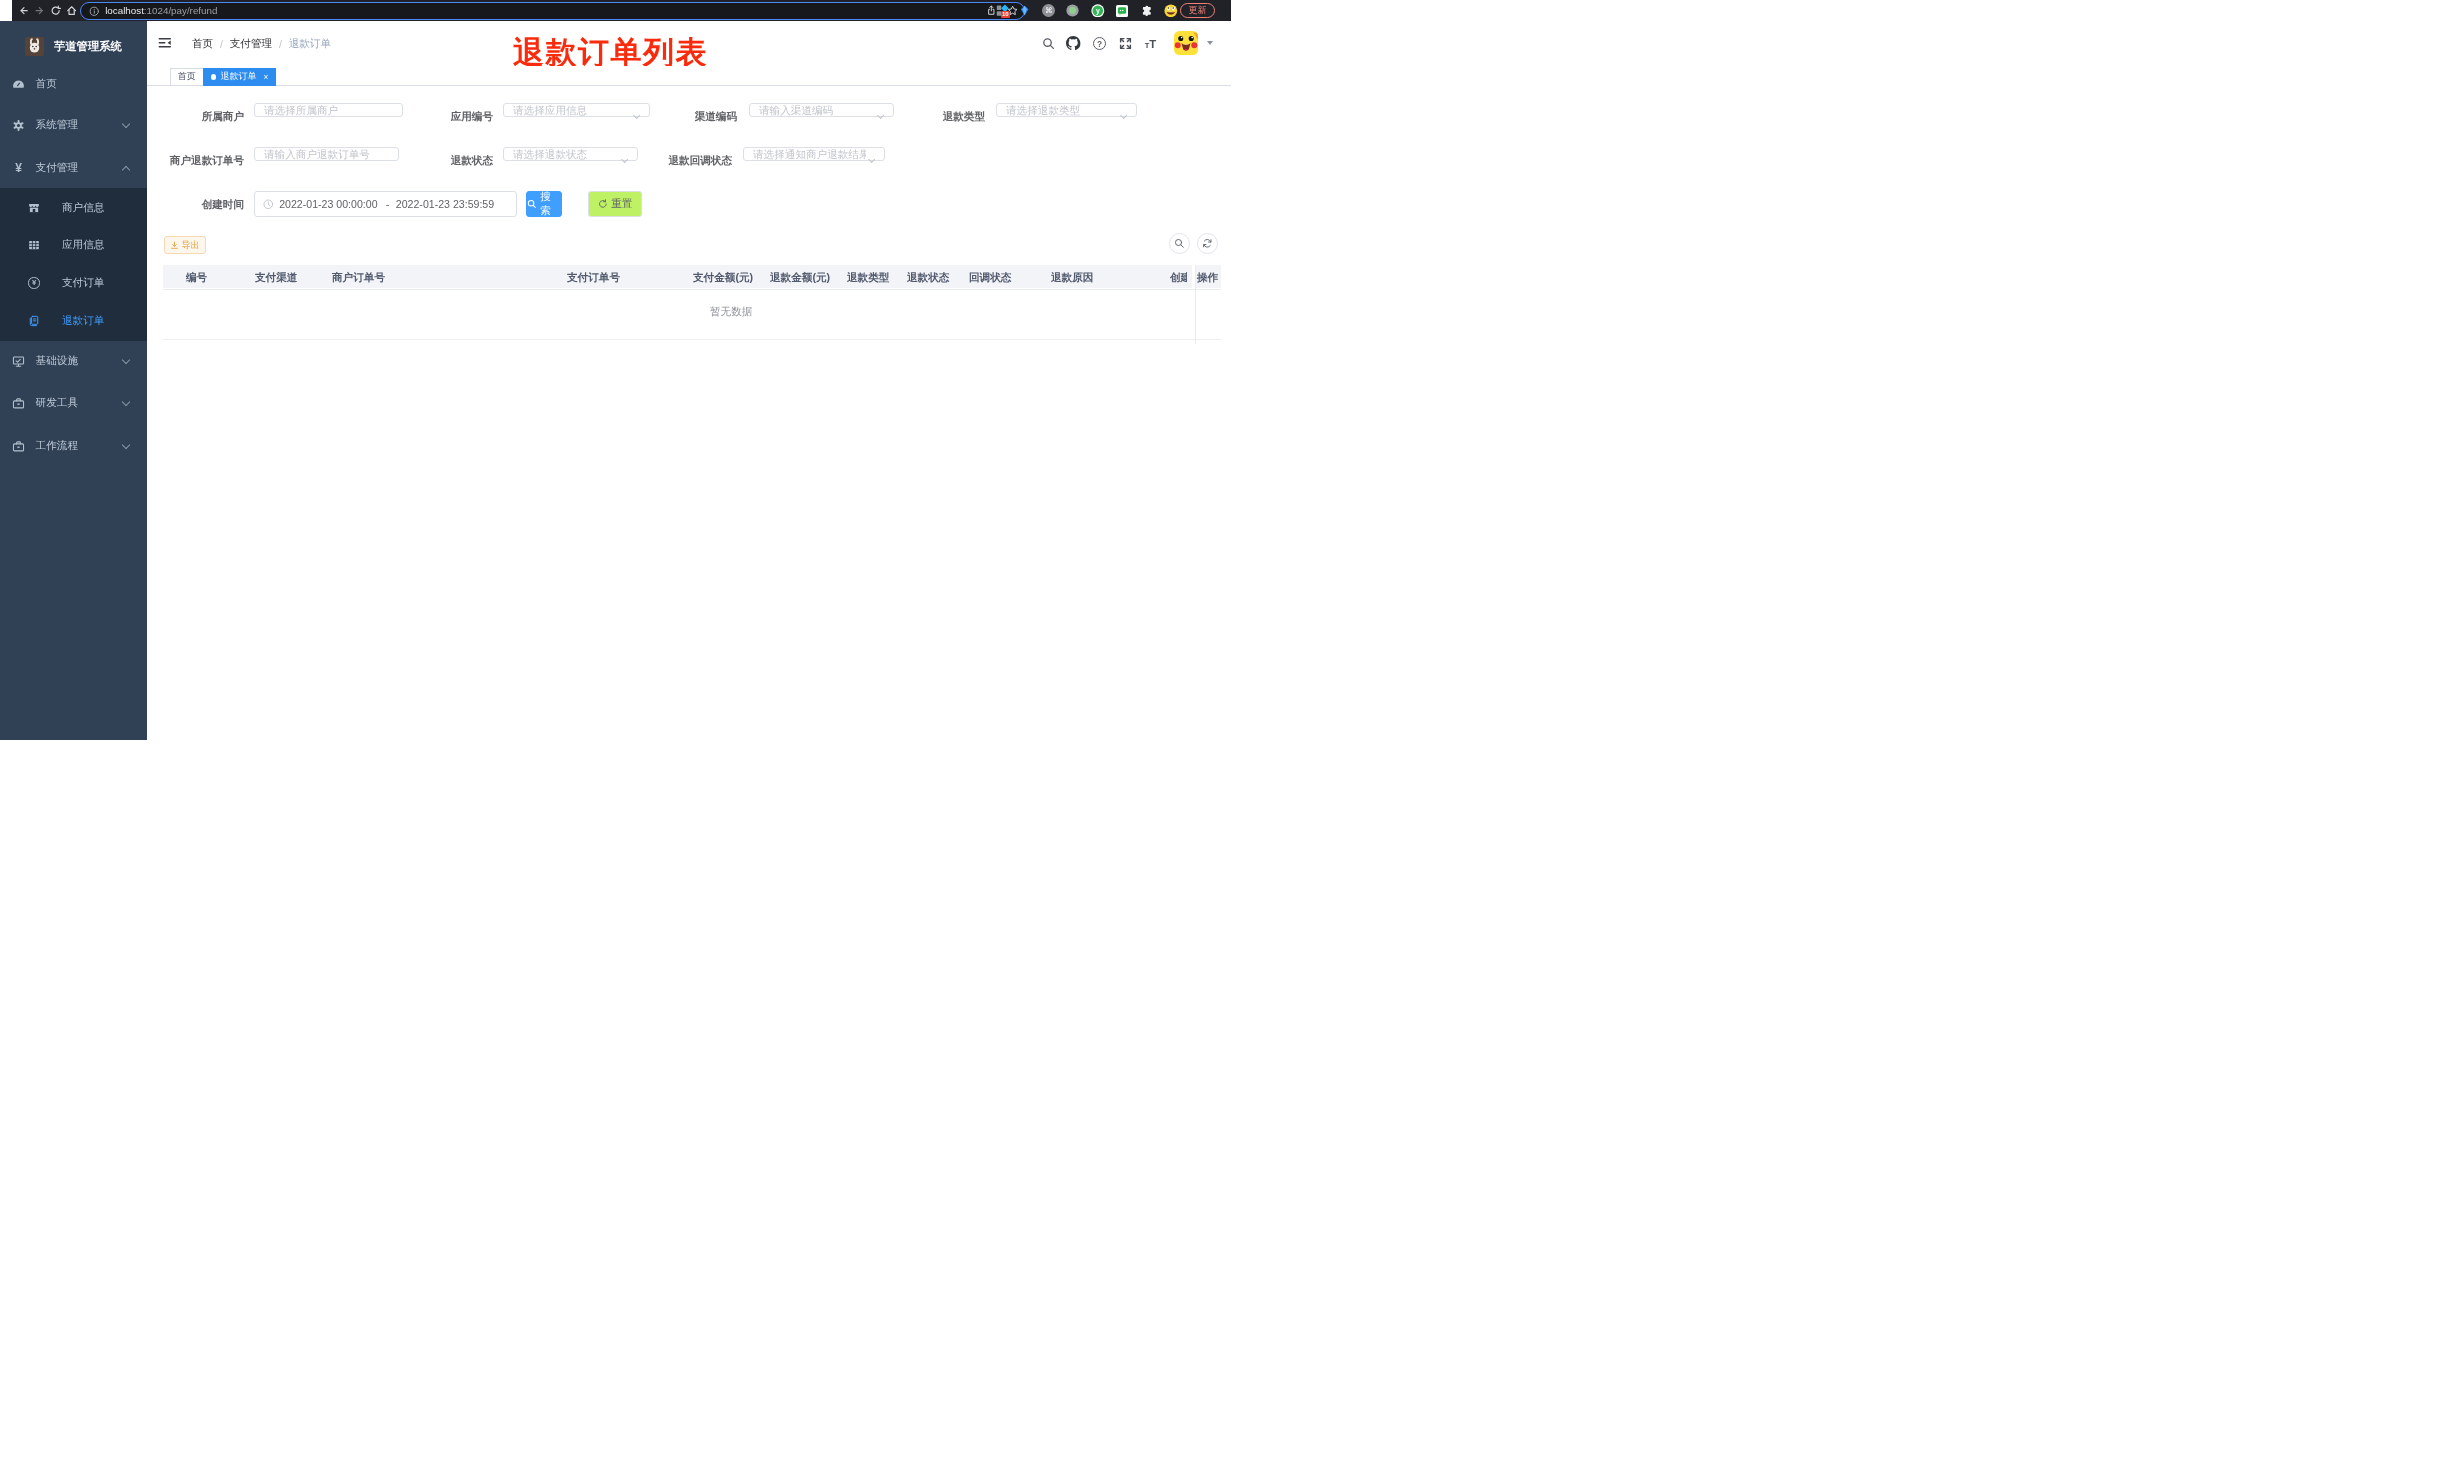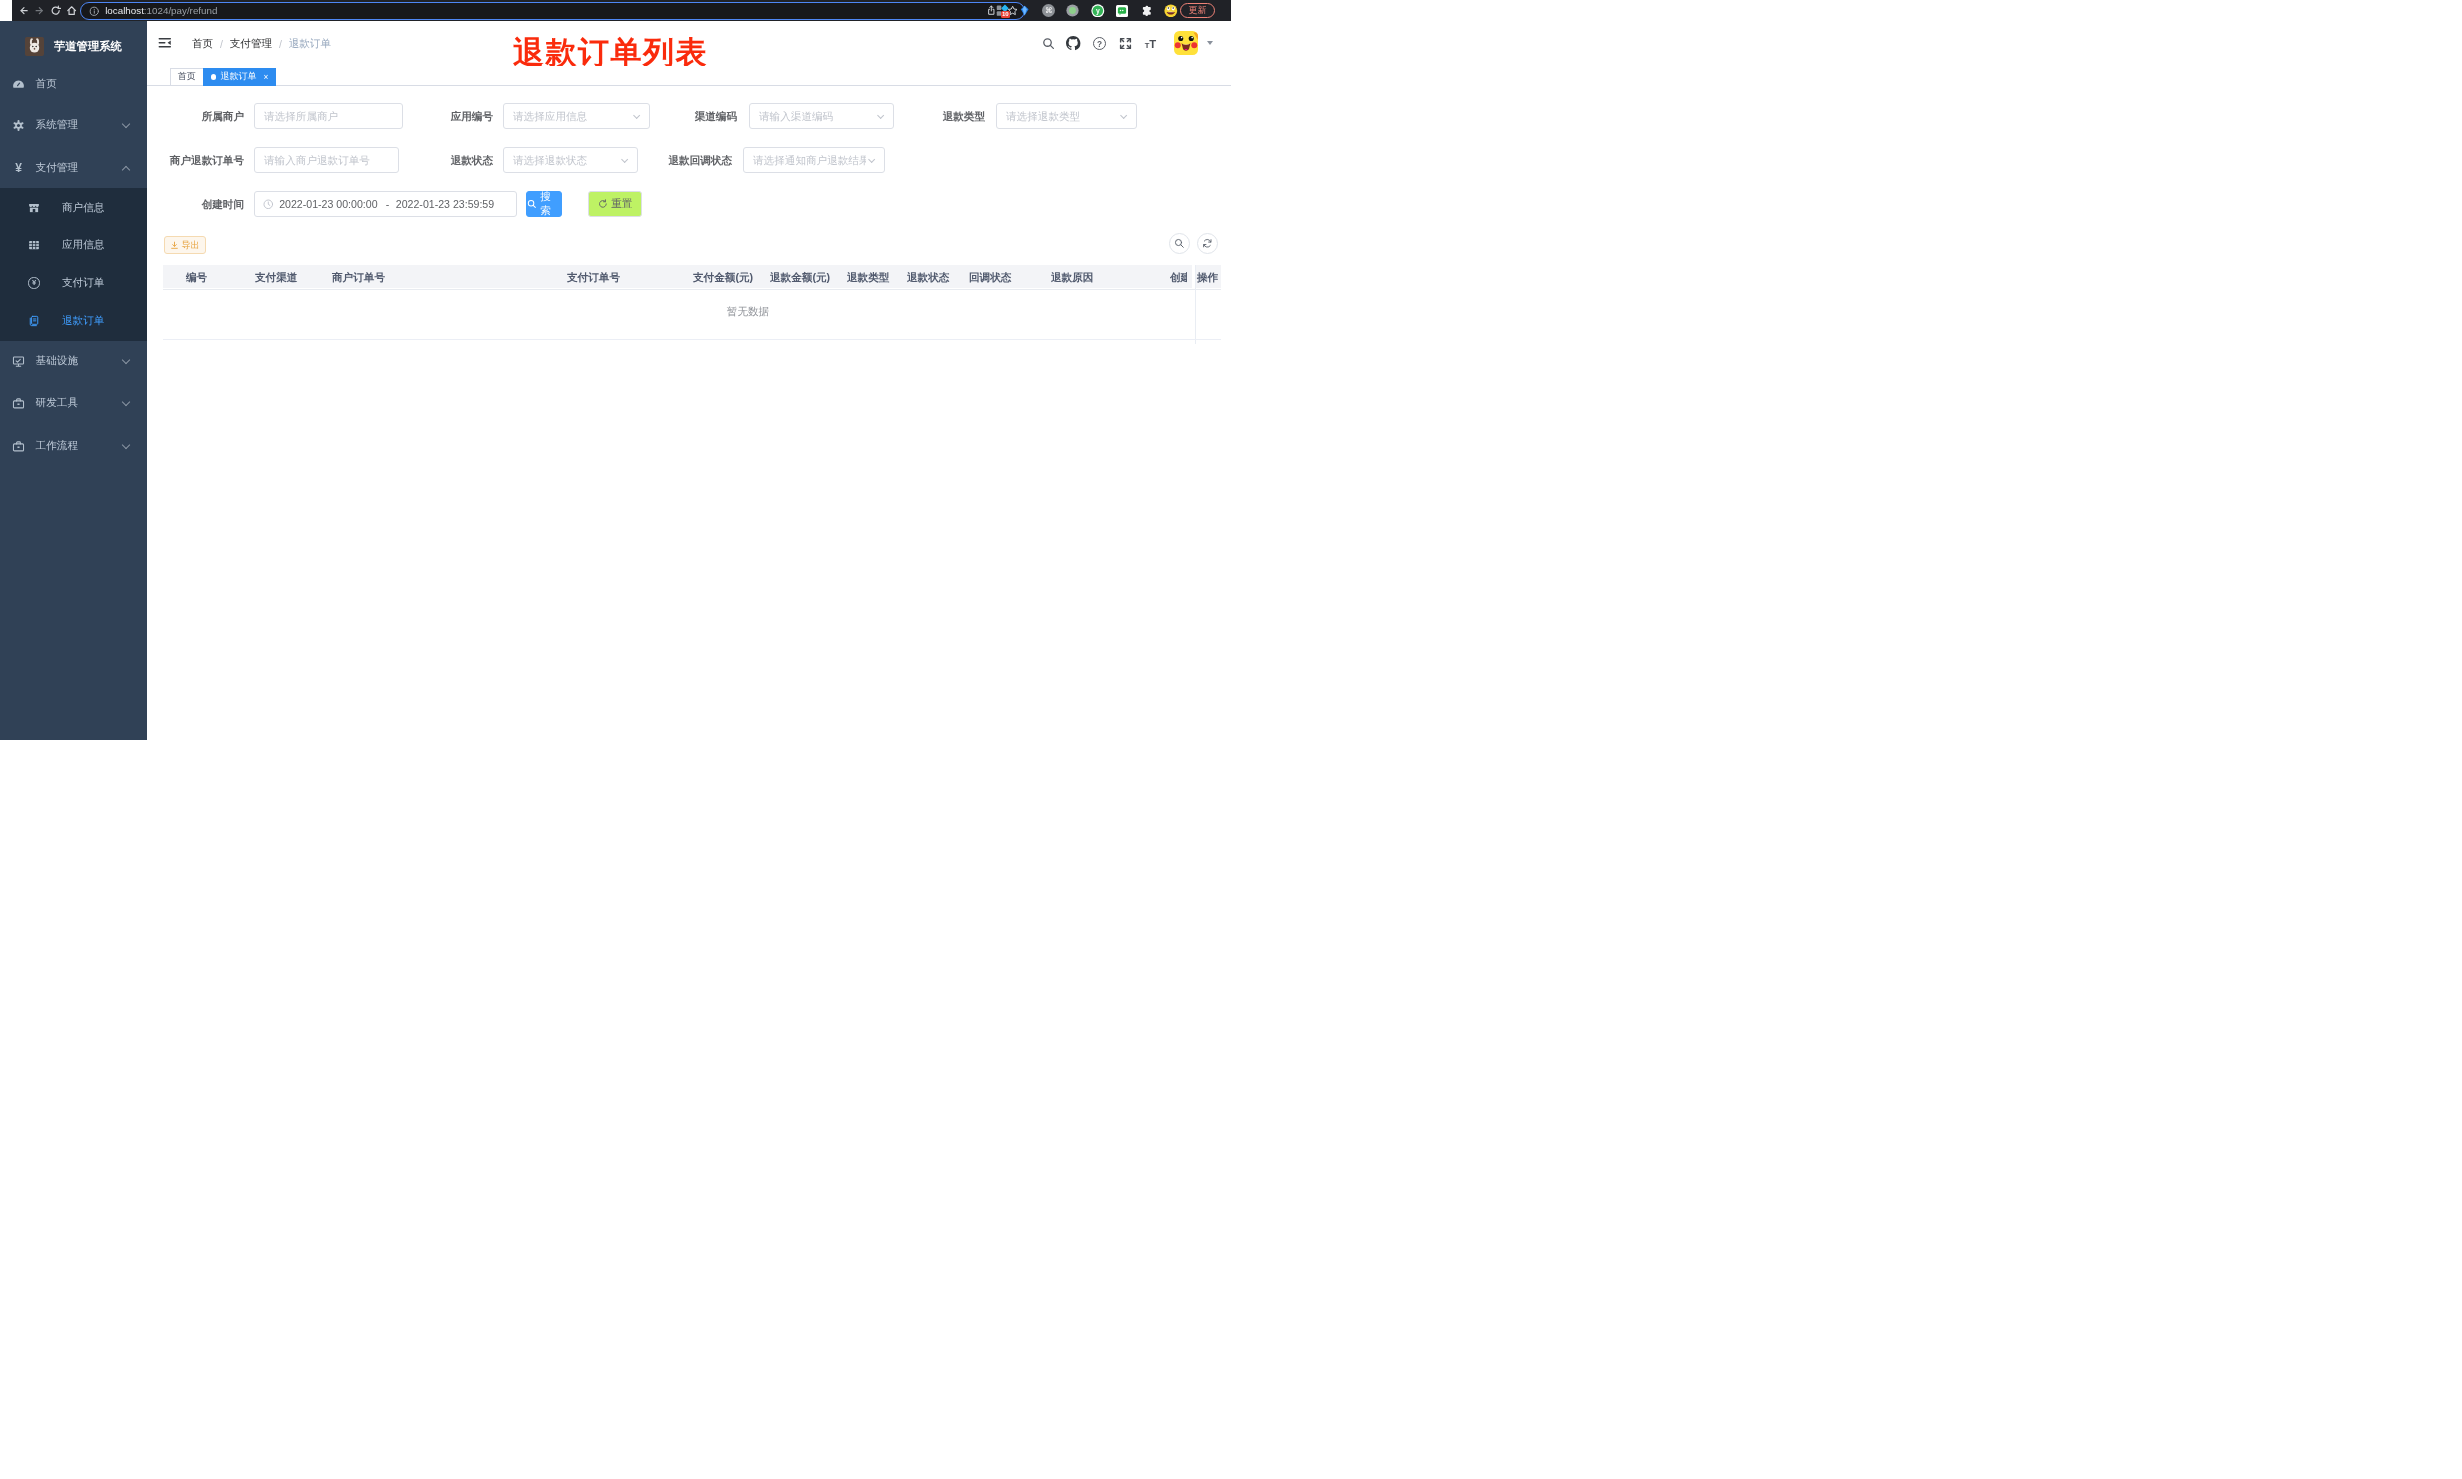--- a/index.html
+++ b/index.html
@@ -59,40 +59,40 @@
   
   .tabbar{position:absolute;left:147px;top:66px;width:1084px;height:20.4px;background:#fff;border-bottom:0.8px solid #d8dce5}
   .tag{position:absolute;top:2.3px;height:17.4px;display:inline-flex;align-items:center;padding:0 6.8px;border:0.8px solid #d8dce5;background:#fff;color:#495060;font-size:9px;cursor:pointer}
   .tag.active{background:#2d8cf0;border-color:#2d8cf0;color:#fff}
   .tag .dot{width:5.3px;height:5.3px;border-radius:50%;background:#fff;margin-right:4.5px}
   .tag .x{margin-left:6.8px;font-size:8.3px;line-height:1;cursor:pointer}
 
   
   .content{position:absolute;left:147px;top:86px;width:1084px;height:654px;background:#fff}
   .f-label{position:absolute;width:81px;text-align:right;font-size:10.6px;font-weight:700;color:#606266;line-height:12px}
-  .ctl{position:absolute;height:26px;border:0.8px solid #dcdfe6;border-radius:3px;background:#fff;display:flex;align-items:center}
+  .ctl{position:absolute;height:14px;border:0.8px solid #dcdfe6;border-radius:3px;background:#fff;display:flex;align-items:center}
   .ctl input{border:none;outline:none;width:100%;height:100%;padding:0 9px;font-size:10.6px;color:#606266;background:transparent;font-family:inherit}
   .ctl input::placeholder{color:#c0c4cc}
   .sel-arrow{position:absolute;right:9.8px;top:9px;width:5.3px;height:5.3px;border-right:1px solid #c0c4cc;border-bottom:1px solid #c0c4cc;transform:rotate(45deg)}
   .drange{position:absolute;height:26px;border:0.8px solid #dcdfe6;border-radius:3px;background:#fff;display:flex;align-items:center;padding:0 7.6px;font-size:10.6px;color:#606266}
   .drange .dval{width:100px;overflow:hidden;white-space:nowrap;flex:none}
   .drange .dsep{width:16.6px;text-align:center;color:#606266;flex:none}
   .btn{position:absolute;height:26px;border-radius:3px;font-size:10.6px;display:flex;align-items:center;justify-content:center;cursor:pointer;gap:3.8px}
   .btn-primary{background:#409eff;border:0.8px solid #409eff;color:#fff}
   .btn-plain{background:#bef264;border:0.8px solid #dcdfe6;color:#606266}
   .btn-warn{position:absolute;height:18px;border-radius:3px;background:#fdf6ec;border:0.8px solid #f5dab1;color:#e6a23c;font-size:9px;display:flex;align-items:center;justify-content:center;gap:3px;cursor:pointer}
   .circle-btn{position:absolute;width:21px;height:21px;border:0.8px solid #e0e4ea;border-radius:50%;background:#fff;display:flex;align-items:center;justify-content:center;cursor:pointer}
 
   
   .thead-bg{position:absolute;top:179px;height:23.4px;background:#f3f4f7}
   .th{position:absolute;top:185px;font-size:10.6px;font-weight:700;color:#515a6e;white-space:nowrap;line-height:12px}
   .th-clip{overflow:hidden;width:17.4px}
   .head-border{position:absolute;left:16px;top:203px;width:1058px;height:0.8px;background:#e8ebf0}
   .v-line{position:absolute;left:1048px;top:179px;width:0.8px;height:79px;background:#e9edf3}
-  .empty-text{position:absolute;left:563px;top:219px;width:76px;text-align:center;font-size:10.6px;color:#909399}
+  .empty-text{position:absolute;left:563px;top:219px;width:76px;font-size:10.6px;color:#909399}
   .row-border{position:absolute;left:16px;top:253px;width:1058px;height:0.8px;background:#ebeef5}
 
   svg{display:block}
 </style>
 </head>
 <body>
 
 <div class="page">
 
   <div class="chrome">

